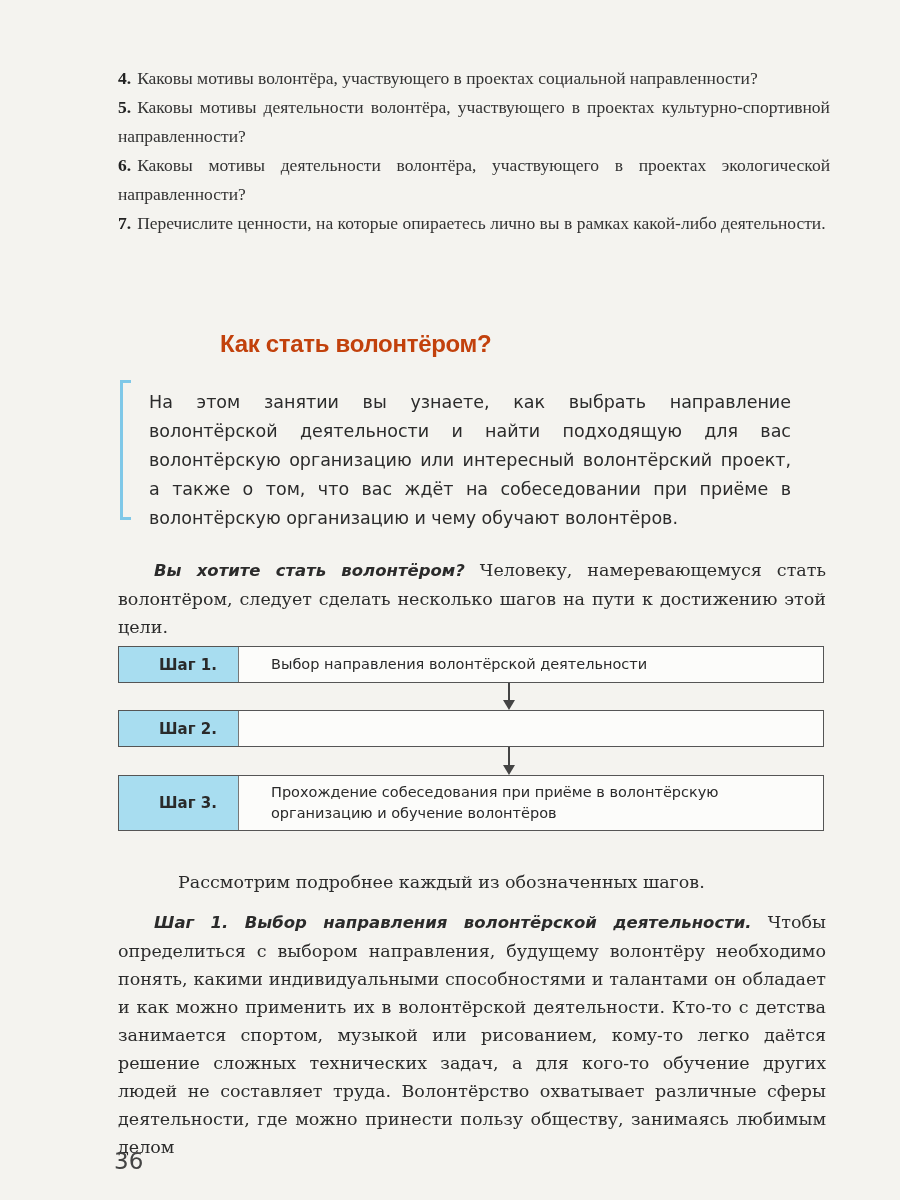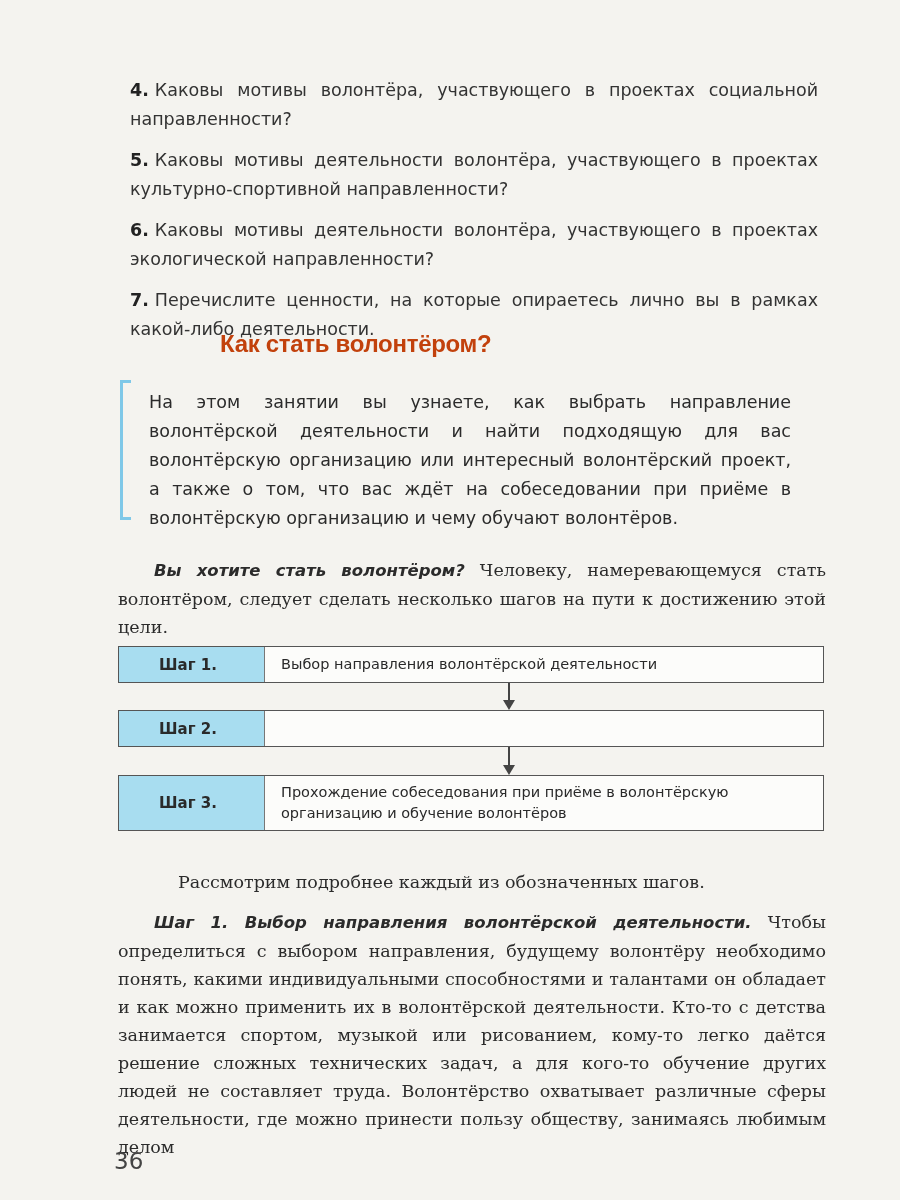--- a/index.html
+++ b/index.html
@@ -12,21 +12,21 @@
   .page { position: absolute; left: 0; top: 0; width: 900px; height: 1200px; }
 
   
   .questions {
     position: absolute; left: 118px; top: 64px; width: 712px;
     font-family: "DejaVu Sans", sans-serif;
     font-size: 17.5px; line-height: 29px;
     color: #333;
     text-align: justify;
   }
-  .questions p { margin: 12px; }
+  .questions p { margin: 0; font-family: Liberation Serif, serif; }
   .questions .num { font-weight: bold; color: #222; margin-right: 6px; }
 
   
   .section-title {
     position: absolute; left: 220px; top: 330px;
     font-family: Liberation Sans, sans-serif;
     font-size: 24px; font-weight: bold; color: #c2410c;
     letter-spacing: -0.3px;
   }
 
@@ -61,28 +61,28 @@
     font-family: "DejaVu Sans", sans-serif; font-weight: bold; font-size: 16.5px; font-style: italic;
   }
 
   
   .steps { position: absolute; left: 118px; top: 646px; width: 706px; }
   .step {
     position: absolute; left: 0; width: 704px;
     border: 1.5px solid #555; display: flex; background: #fcfcfa;
   }
   .step-label {
-    width: 146px; background: #a8ddf0;
+    width: 120px; background: #a8ddf0;
     border-right: 1px solid #777;
     font-family: "DejaVu Sans", sans-serif; font-weight: bold;
     font-size: 15px; color: #2a2a2a;
     display: flex; align-items: center; padding-left: 40px; box-sizing: border-box;
   }
   .step-text {
-    flex: 1; padding-left: 16px;
+    flex: 1; padding-left: 32px;
     font-family: "DejaVu Sans", sans-serif; font-size: 14.5px; color: #2a2a2a;
     display: flex; align-items: center; line-height: 21px;
   }
   .arrow {
     position: absolute; left: 385px; width: 12px;
   }
   .arrow .line { position: absolute; left: 5px; top: 0; width: 1.5px; background: #444; }
   .arrow .head {
     position: absolute; left: 0; width: 0; height: 0;
     border-left: 6px solid transparent; border-right: 6px solid transparent;

